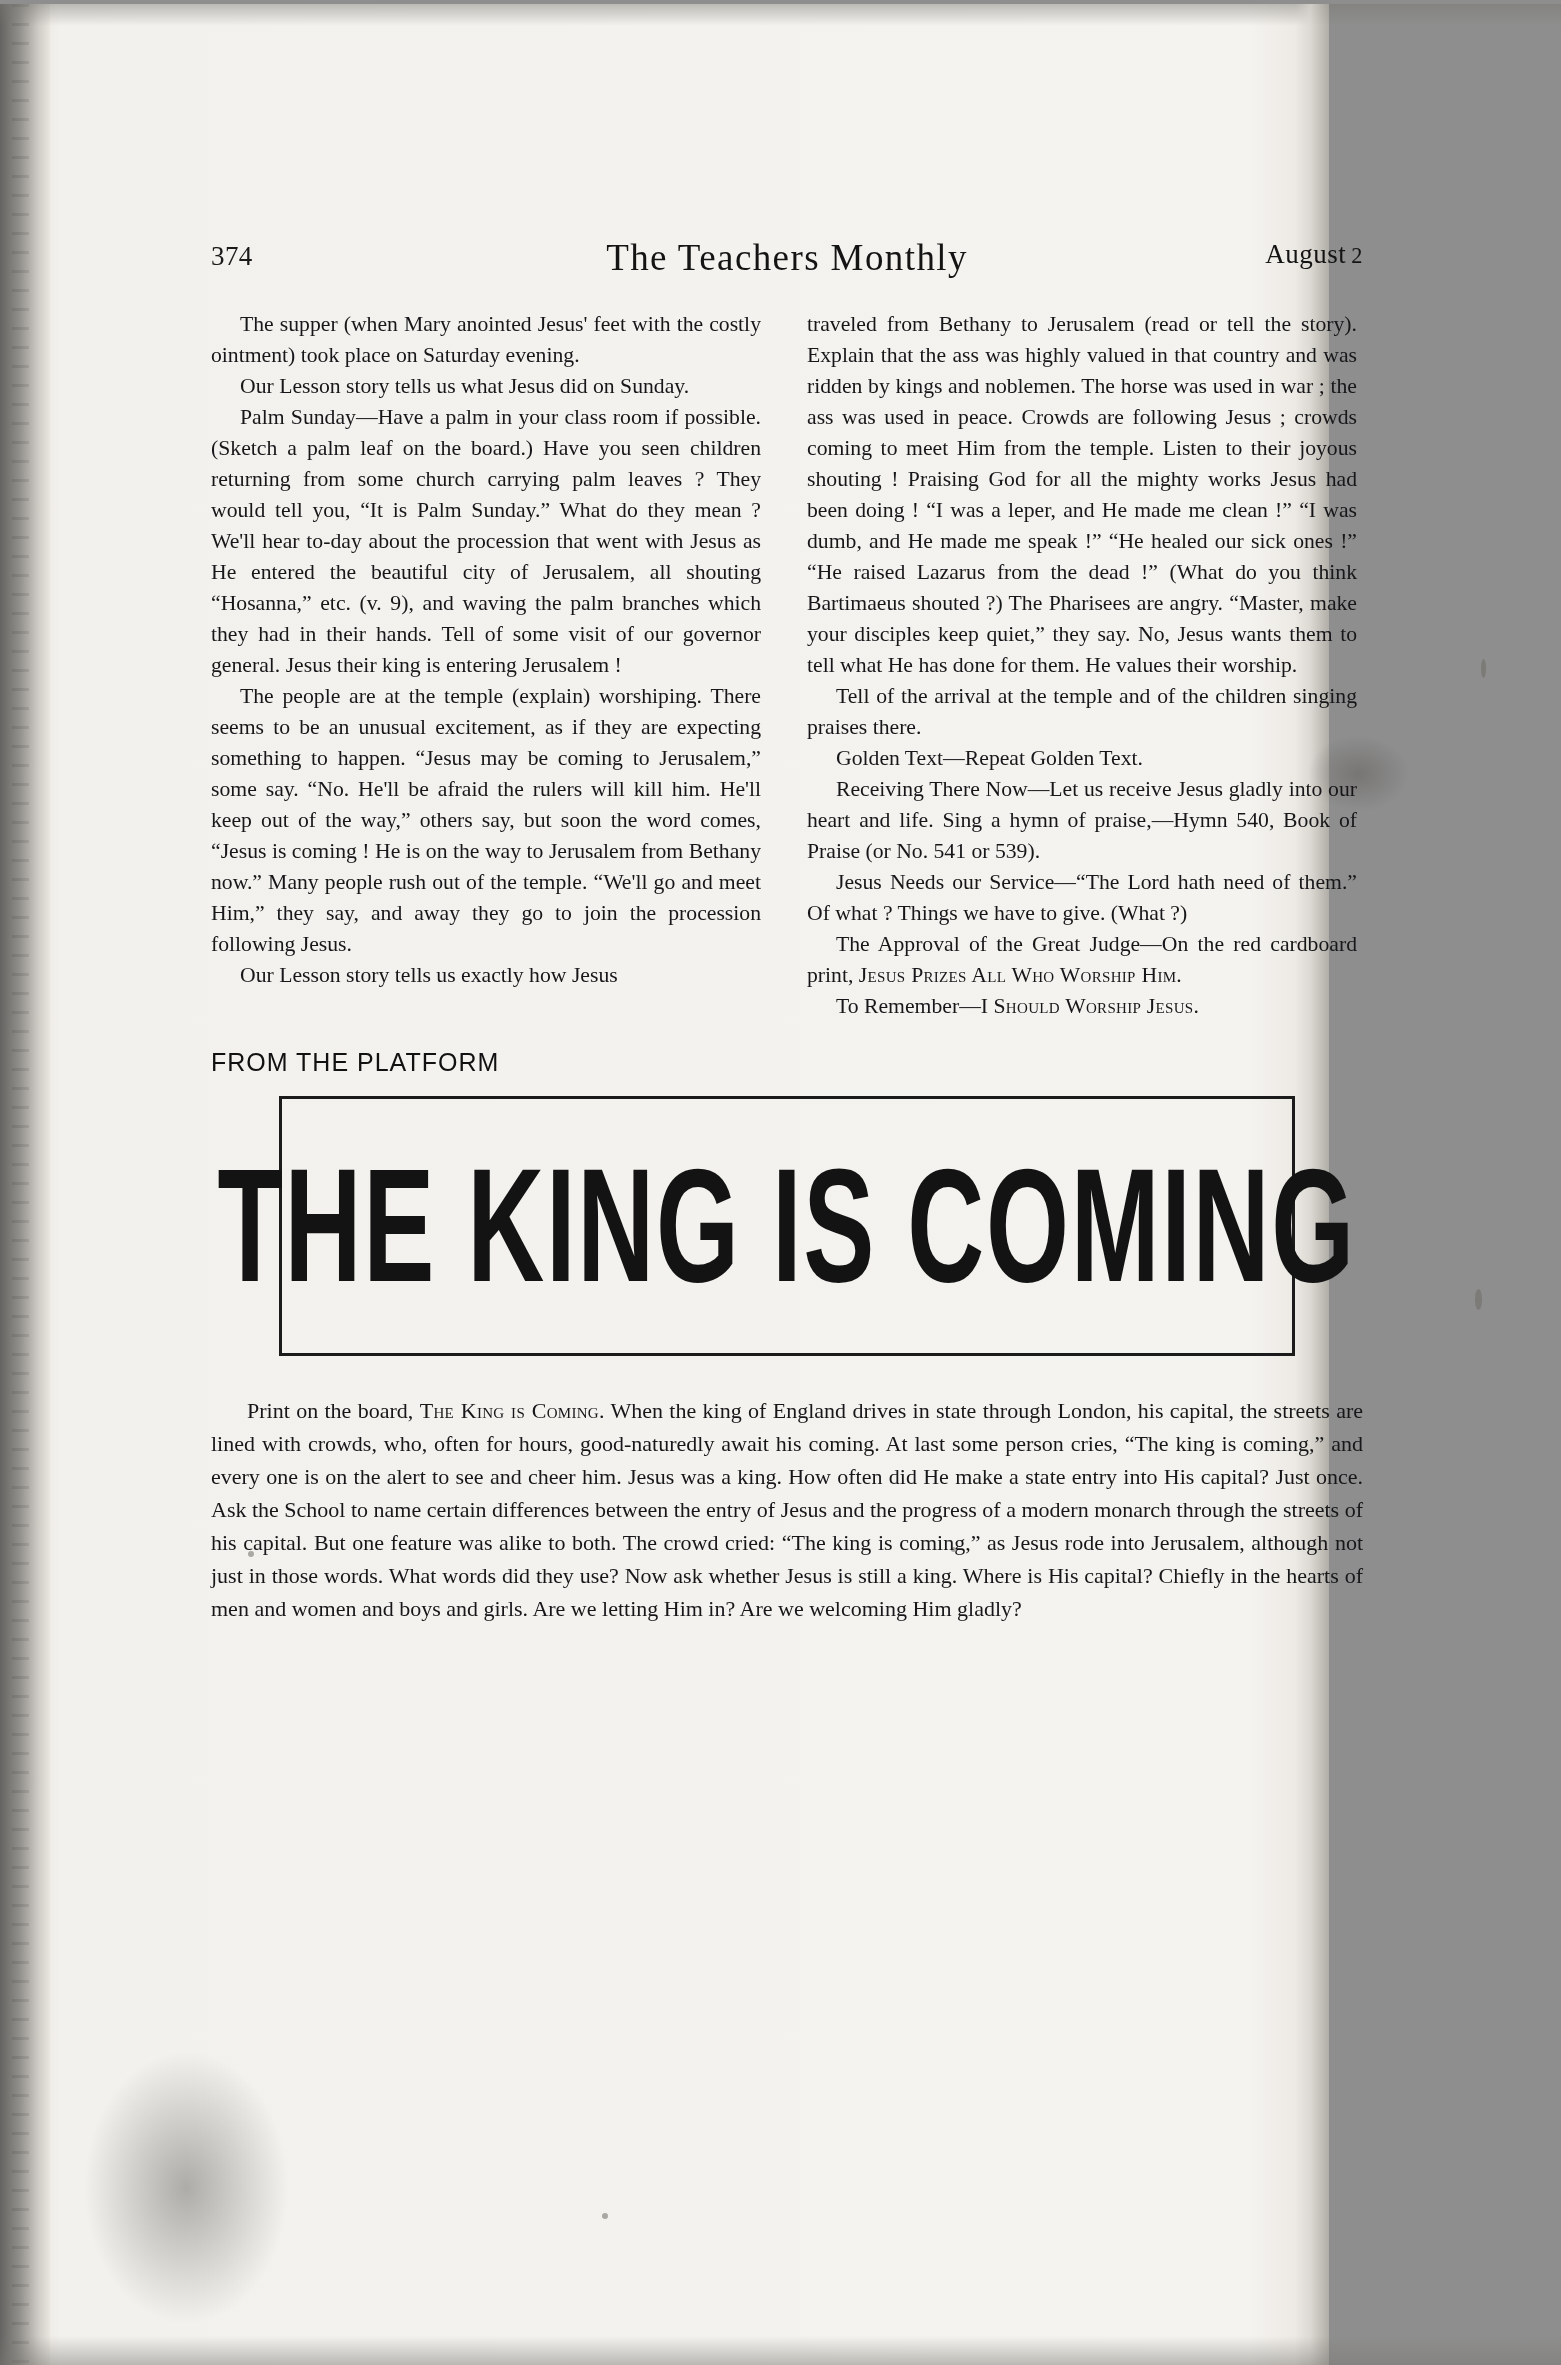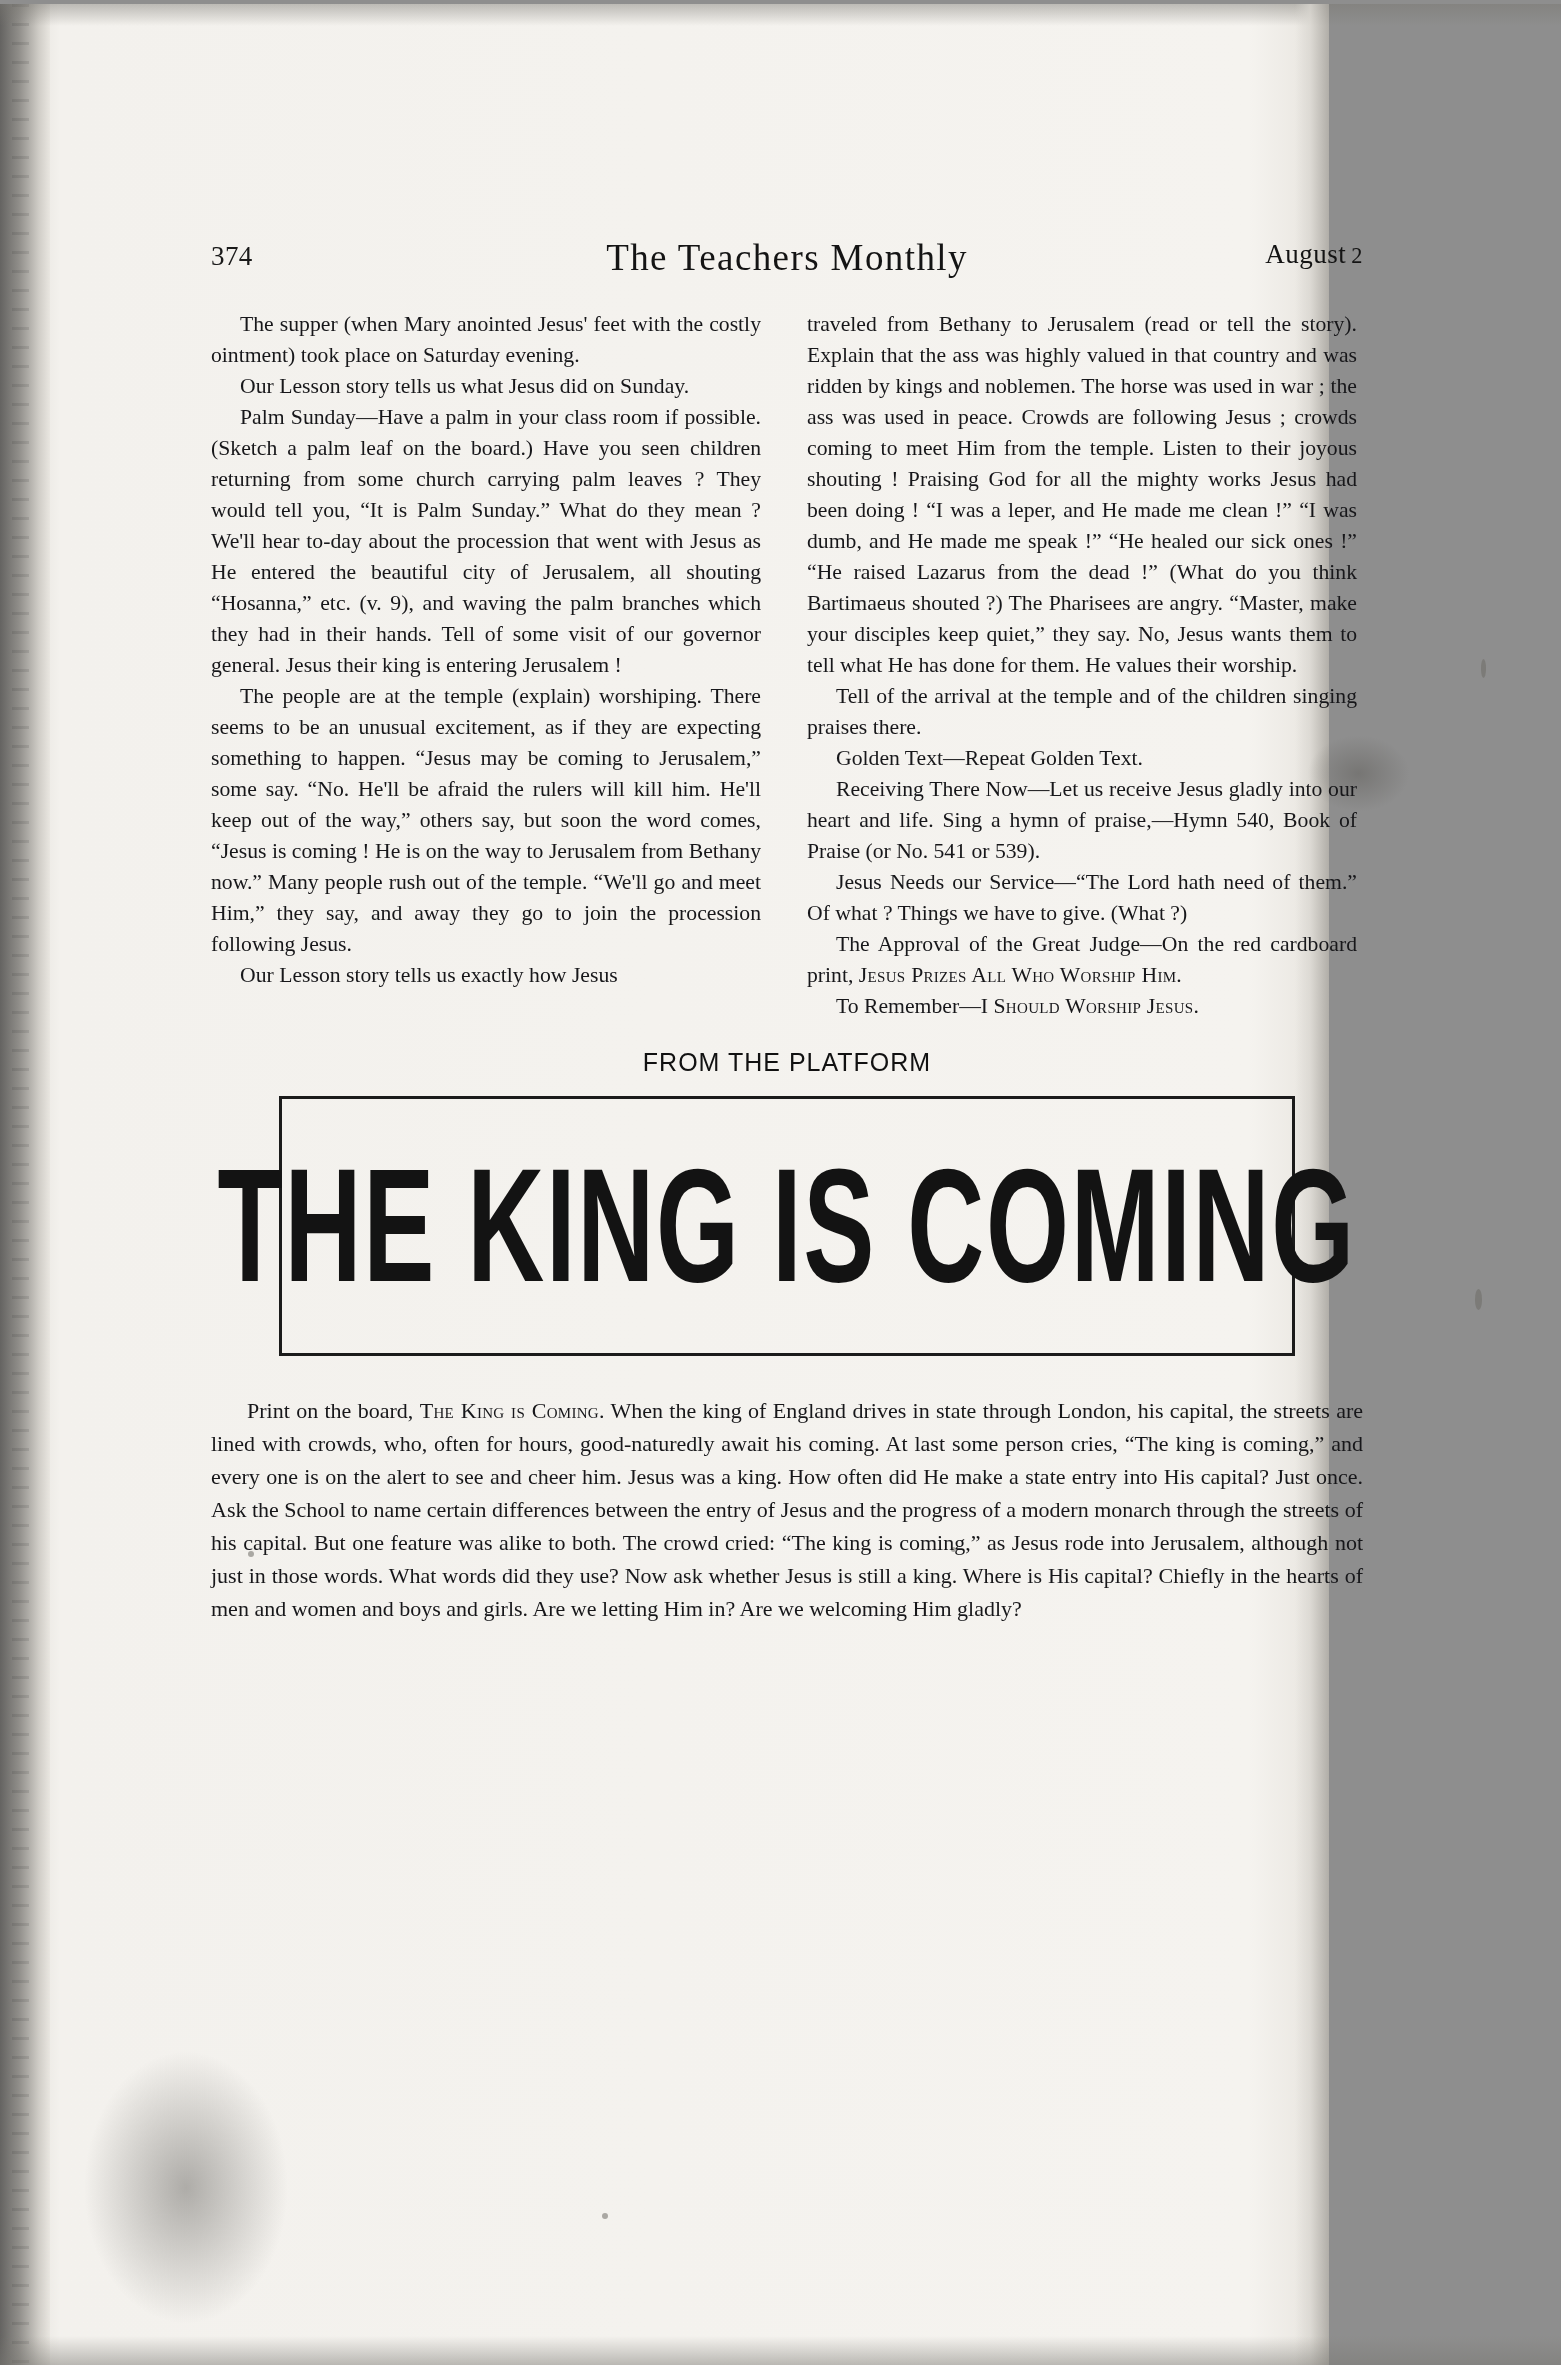--- a/index.html
+++ b/index.html
@@ -121,21 +121,20 @@
   .col p.noind { text-indent: 0; }
   .it { }
   .sc {
     font-variant: small-caps;
     letter-spacing: 0.3px;
   }
 
   
   .platform-head {
     margin-top: 26px;
-    text-align: center;
     font-family: "Liberation Sans", sans-serif;
     font-size: 25px;
     letter-spacing: 1px;
     color: #111;
   }
   .poster-wrap {
     margin: 19px auto 0 auto;
     width: 1016px;
     height: 260px;
     border: 3.4px solid #1b1b1b;

